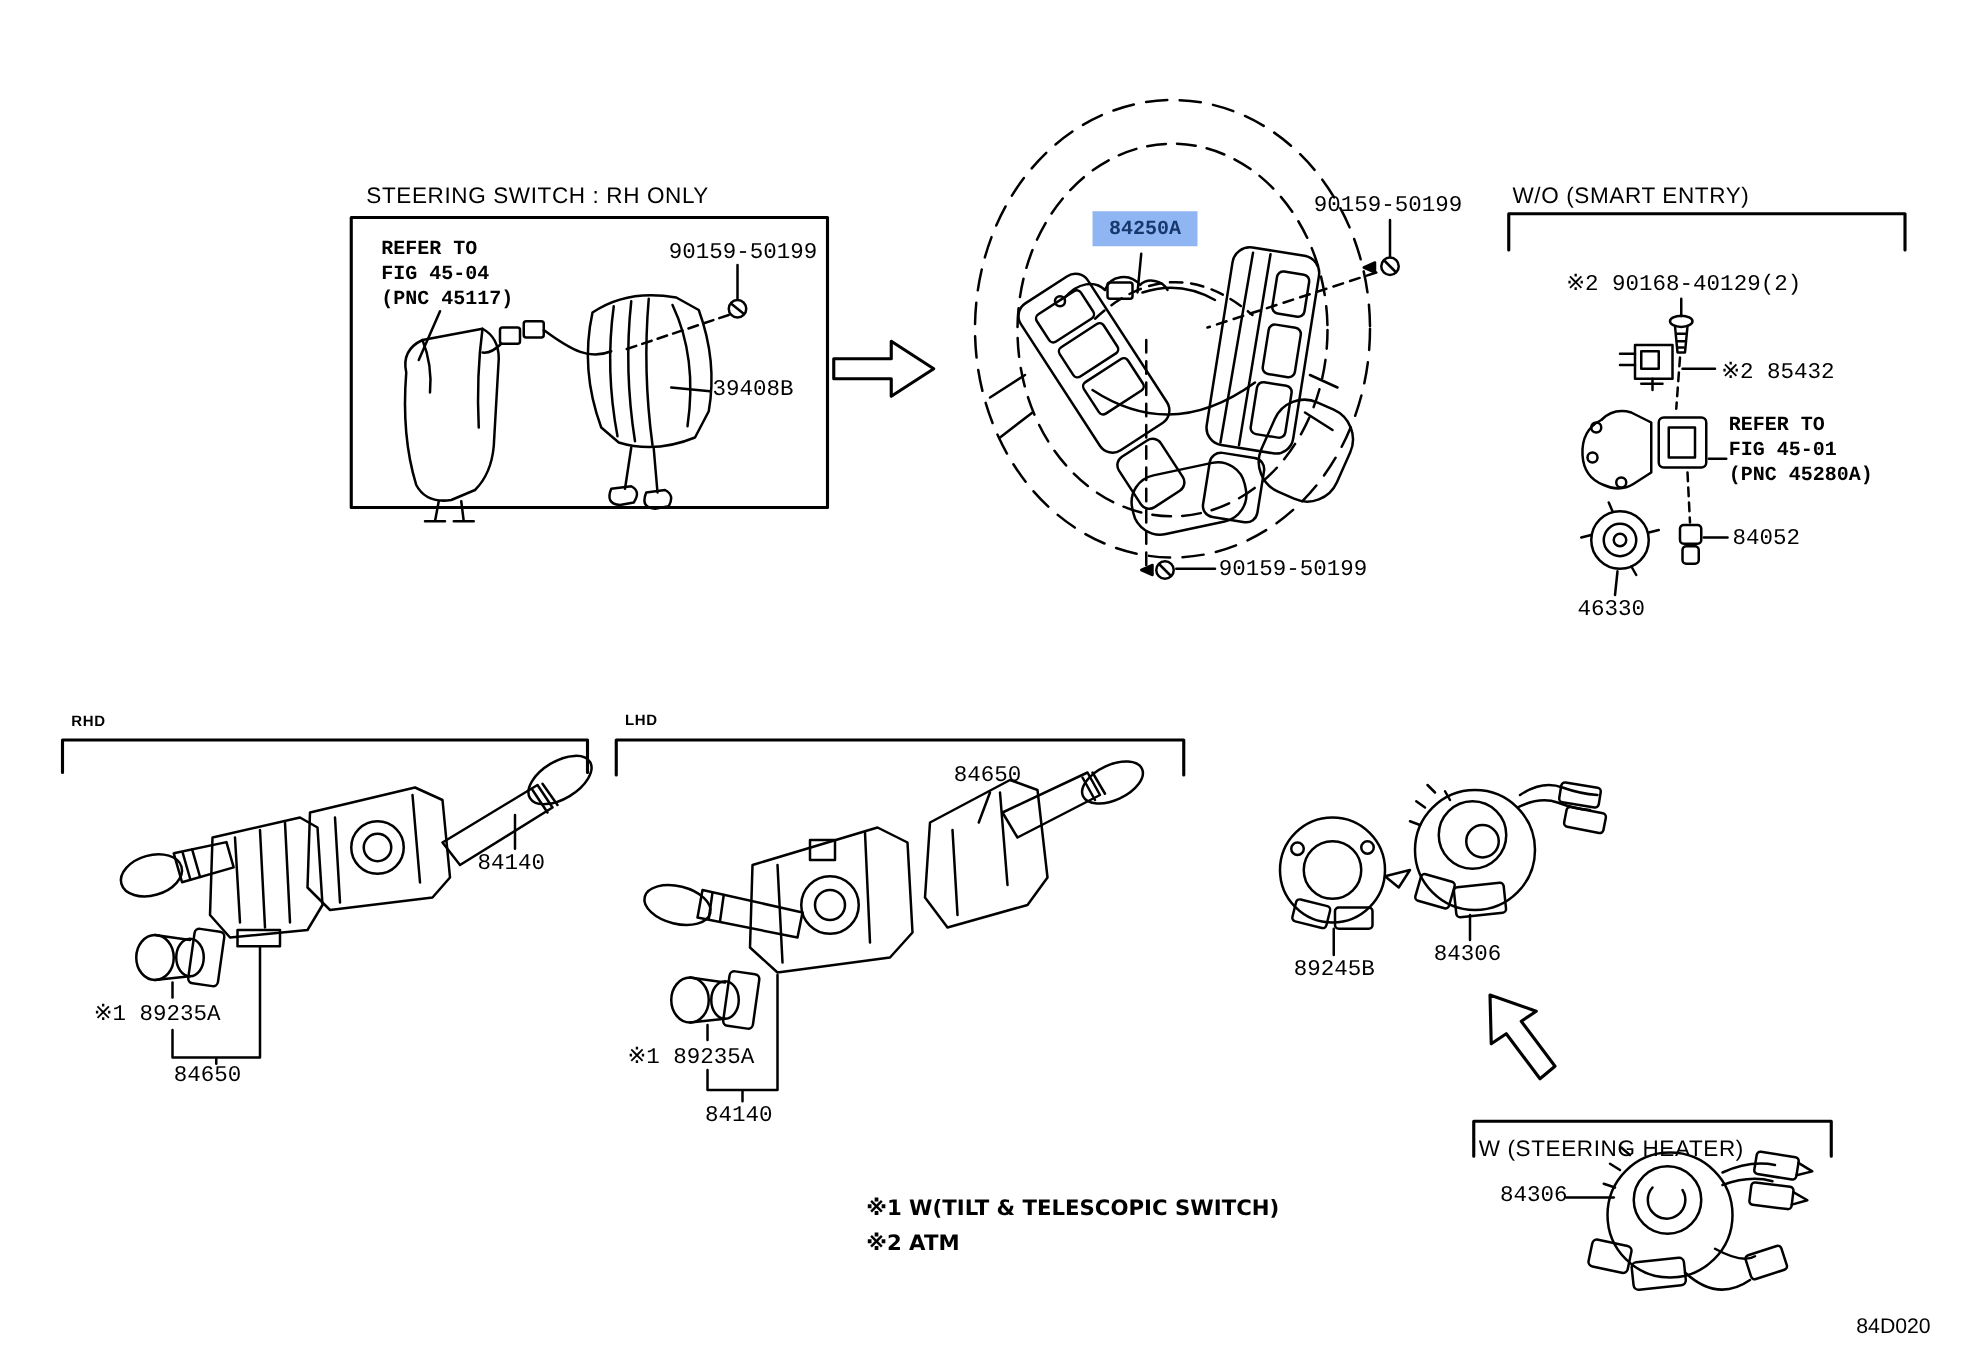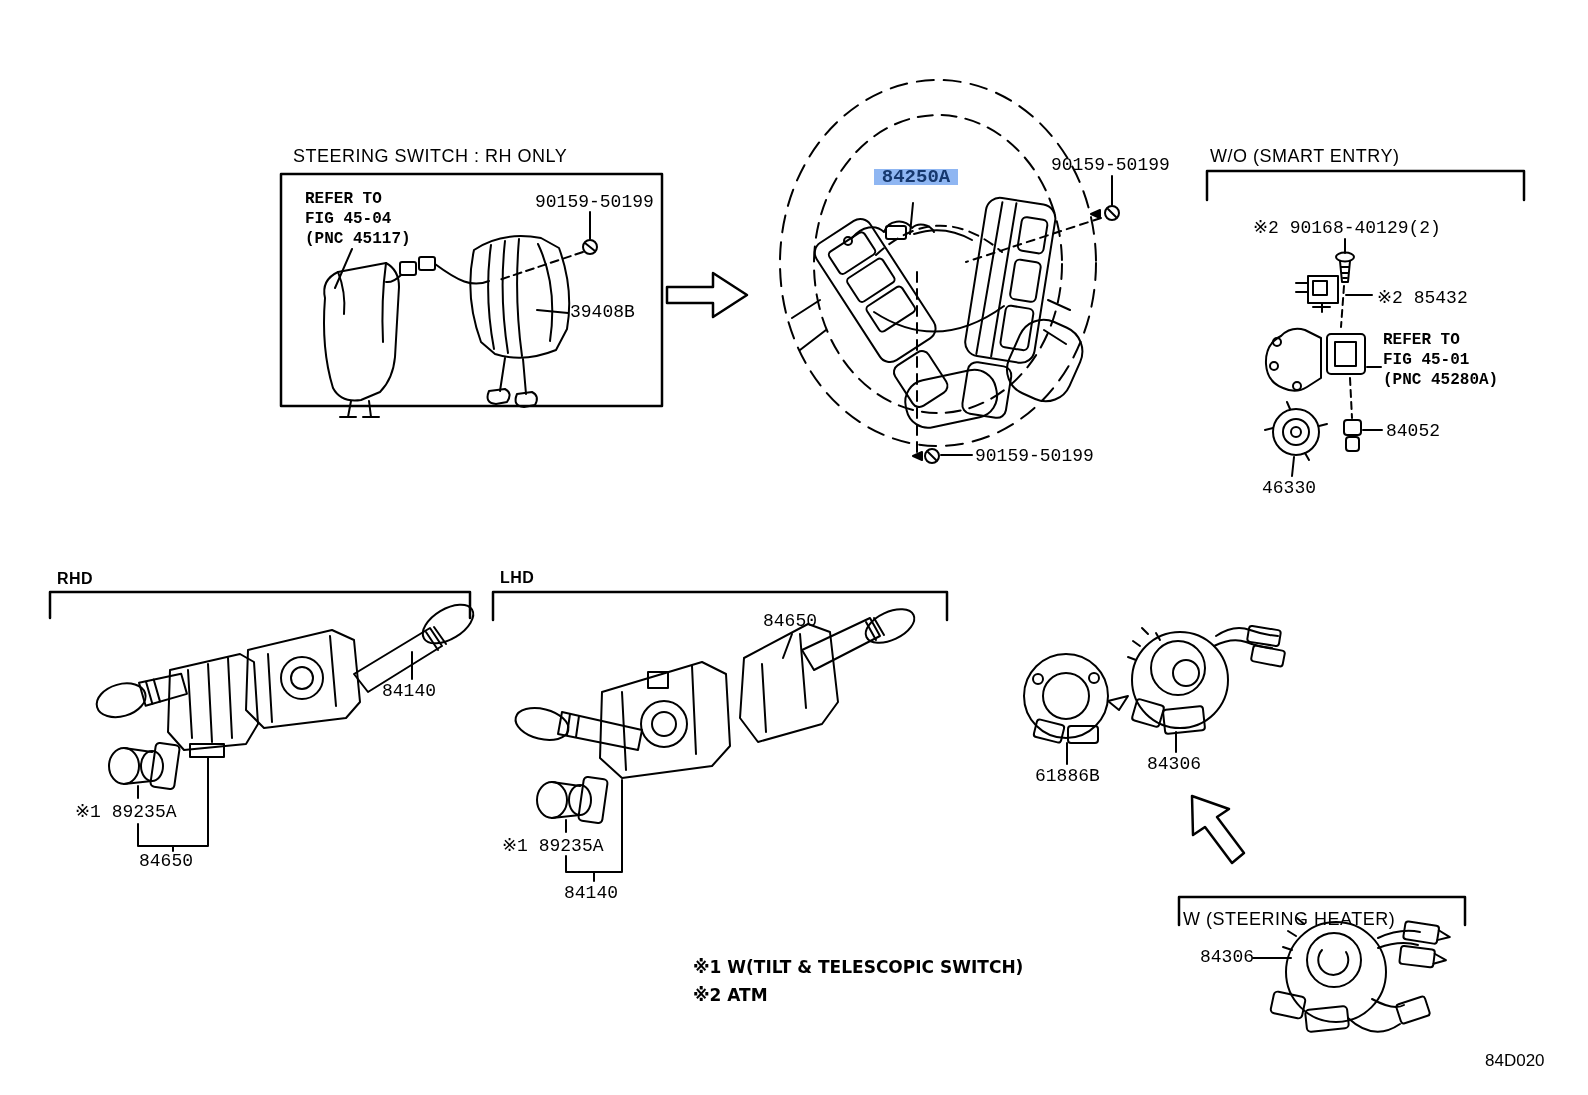--- a/index.html
+++ b/index.html
@@ -3,28 +3,28 @@
 <meta charset="utf-8">
 <style>
   html,body{margin:0;padding:0;background:#fff;}
   .canvas{position:relative;width:1588px;height:1095px;background:#ffffff;overflow:hidden;
           font-family:"Liberation Sans","DejaVu Sans",sans-serif;color:#000;}
   .art{position:absolute;left:0;top:0;}
   .lbl{position:absolute;white-space:nowrap;}
   .part-label{font-family:"Liberation Mono","DejaVu Sans",monospace;font-weight:400;
               font-size:18px;letter-spacing:0px;}
   .section-title{font-size:18px;letter-spacing:0.5px;font-weight:400;text-align:right;}
-  .small-title{font-size:16px;font-weight:600;letter-spacing:0.5px;}
+  .small-title{font-size:12px;font-weight:600;letter-spacing:0.5px;}
   .refer-note{position:absolute;font-family:"Liberation Mono","DejaVu Sans",monospace;
               font-weight:700;font-size:16px;line-height:20px;white-space:pre-line;}
   .note{font-family:"DejaVu Sans",sans-serif;font-weight:600;font-size:17px;}
   .diagram-code{font-size:17px;}
-  .highlight-label{position:absolute;width:84px;height:16px;display:flex;align-items:center;
+  .highlight-label{position:absolute;width:84px;height:28px;display:flex;align-items:center;
                    justify-content:center;font-family:"Liberation Mono","DejaVu Sans",monospace;
-                   font-weight:700;font-size:19px;}
+                   font-weight:700;font-size:16px;}
 </style>
 </head>
 <body>
 
 <div class="canvas">
 
 <svg class="art" width="1588" height="1095" viewBox="0 0 1588 1095" fill="none" stroke="#000" stroke-width="2" stroke-linecap="round" stroke-linejoin="round">
 
   <g>
     <rect x="281" y="174" width="381" height="232" stroke-width="2.5"></rect>
@@ -268,21 +268,21 @@
 <div class="lbl small-title" style="left:57px;top:570px;">RHD</div>
 <div class="lbl part-label" style="left:382px;top:681px;">84140</div>
 <div class="lbl part-label" style="left:75px;top:800px;">※1 89235A</div>
 <div class="lbl part-label" style="left:139px;top:851px;">84650</div>
 
 <div class="lbl small-title" style="left:500px;top:569px;">LHD</div>
 <div class="lbl part-label" style="left:763px;top:611px;">84650</div>
 <div class="lbl part-label" style="left:502px;top:834px;">※1 89235A</div>
 <div class="lbl part-label" style="left:564px;top:883px;">84140</div>
 
-<div class="lbl part-label" style="left:1035px;top:766px;">61886B</div>
+<div class="lbl part-label" style="left:1035px;top:766px;">89245B</div>
 <div class="lbl part-label" style="left:1147px;top:754px;">84306</div>
 
 <div class="lbl section-title" style="left:1183px;top:866px;margin-top:43px;">W (STEERING HEATER)</div>
 <div class="lbl part-label" style="left:1200px;top:947px;">84306</div>
 
 <div class="lbl note" style="left:693px;top:957px;">※1 W(TILT &amp; TELESCOPIC SWITCH)</div>
 <div class="lbl note" style="left:693px;top:985px;">※2 ATM</div>
 
 <div class="lbl diagram-code" style="left:1485px;top:1051px;">84D020</div>
 

